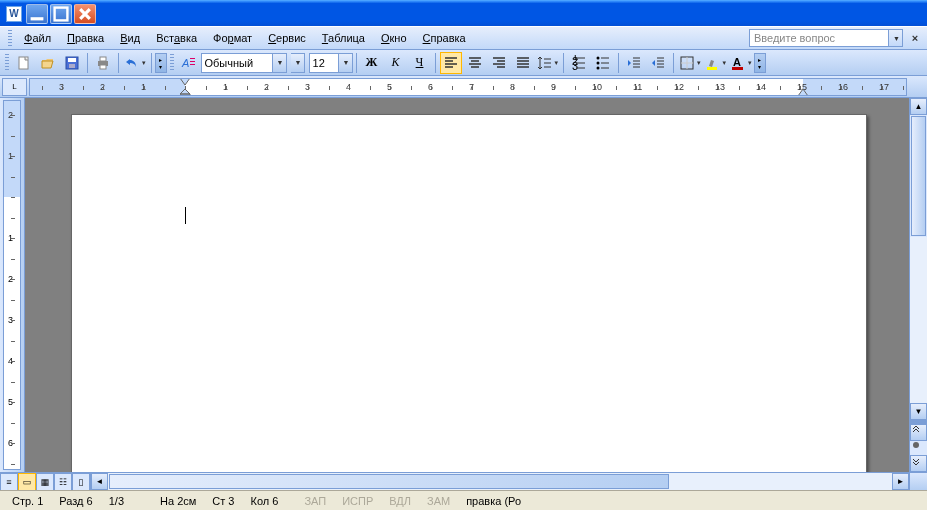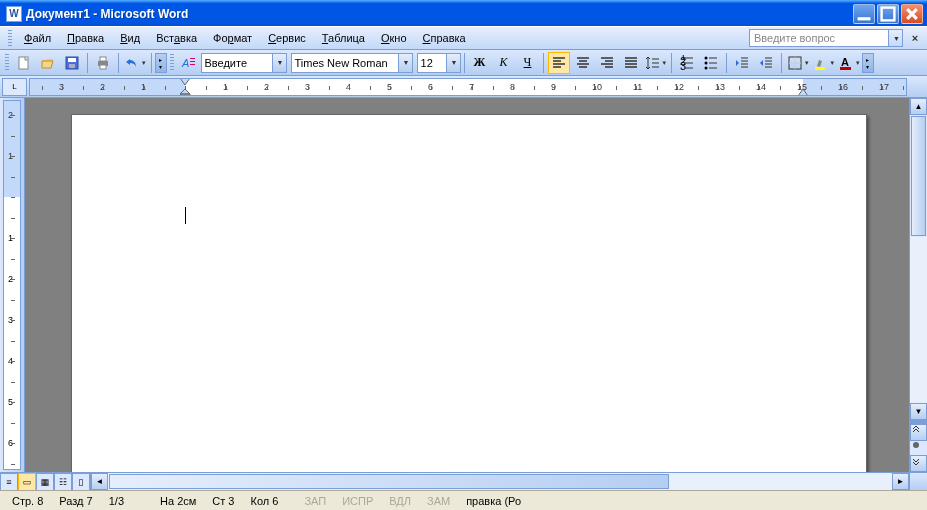--- a/index.html
+++ b/index.html
@@ -75,21 +75,20 @@
 
 .statusbar { height:20px; background:#ece9d8; border-top:1px solid #aca899; display:flex; align-items:center; padding:0 4px;}
 .status-cell { padding: 0 8px; height:18px; display:flex; align-items:center; border-right: 0px solid #aca899;}
 .status-cell.dim { color:#aca899; }
 </style>
 </head>
 <body>
 
 <div class="titlebar">
   <div class="appicon">W</div>
-  <div class="title">Документ1 - Microsoft Word</div>
   <div class="win-buttons">
     <div class="win-btn">
         <svg viewBox="0 0 10 10">
           <rect x="1" y="7" width="8" height="2" fill="white"></rect>
         </svg>
       </div>
     <div class="win-btn">
         <svg viewBox="0 0 10 10">
           <rect x="1" y="1" width="8" height="8" fill="none" stroke="white" stroke-width="1.5"></rect>
         </svg>
@@ -167,29 +166,26 @@
   <div class="grip2"></div>
   <div class="tbtn">
       <svg viewBox="0 0 16 16">
         <text x="1" y="12" font-size="11" font-family="serif" fill="#2a6fd6" font-style="italic">A</text>
         <rect x="9" y="3" width="5" height="1" fill="#d06"></rect>
         <rect x="9" y="6" width="5" height="1" fill="#d06"></rect>
         <rect x="9" y="9" width="5" height="1" fill="#d06"></rect>
       </svg>
     </div>
   <div class="combo" style="width:72px">
-      <span>Введите</span>
+      <span>Обычный</span>
     </div>
   <div class="combo-dd">
       <span class="dd-arrow">▼</span>
     </div>
   <div style="width:4px"></div>
-  <div class="combo" style="width:108px">
-      <span>Times New Roman</span>
-    </div>
   <div class="combo-dd">
       <span class="dd-arrow">▼</span>
     </div>
   <div style="width:4px"></div>
   <div class="combo" style="width:30px">
       <span>12</span>
     </div>
   <div class="combo-dd">
       <span class="dd-arrow">▼</span>
     </div>
@@ -444,22 +440,22 @@
   <div class="hscroll">
     <div class="sbtn" style="width:17px;height:17px">◄</div>
     <div class="sthumb" style="width:560px;height:15px"></div>
     <div class="htrack"></div>
     <div class="sbtn" style="width:17px;height:17px">►</div>
   </div>
   <div class="bottom-corner"></div>
 </div>
 
 <div class="statusbar">
-  <div class="status-cell">Стр. 8</div>
-  <div class="status-cell">Разд 7</div>
+  <div class="status-cell">Стр. 1</div>
+  <div class="status-cell">Разд 6</div>
   <div class="status-cell">1/3</div>
   <div style="width:20px"></div>
   <div class="status-cell">На 2см</div>
   <div class="status-cell">Ст 3</div>
   <div class="status-cell">Кол 6</div>
   <div style="width:10px"></div>
   <div class="status-cell dim">ЗАП</div>
   <div class="status-cell dim">ИСПР</div>
   <div class="status-cell dim">ВДЛ</div>
   <div class="status-cell dim">ЗАМ</div>

